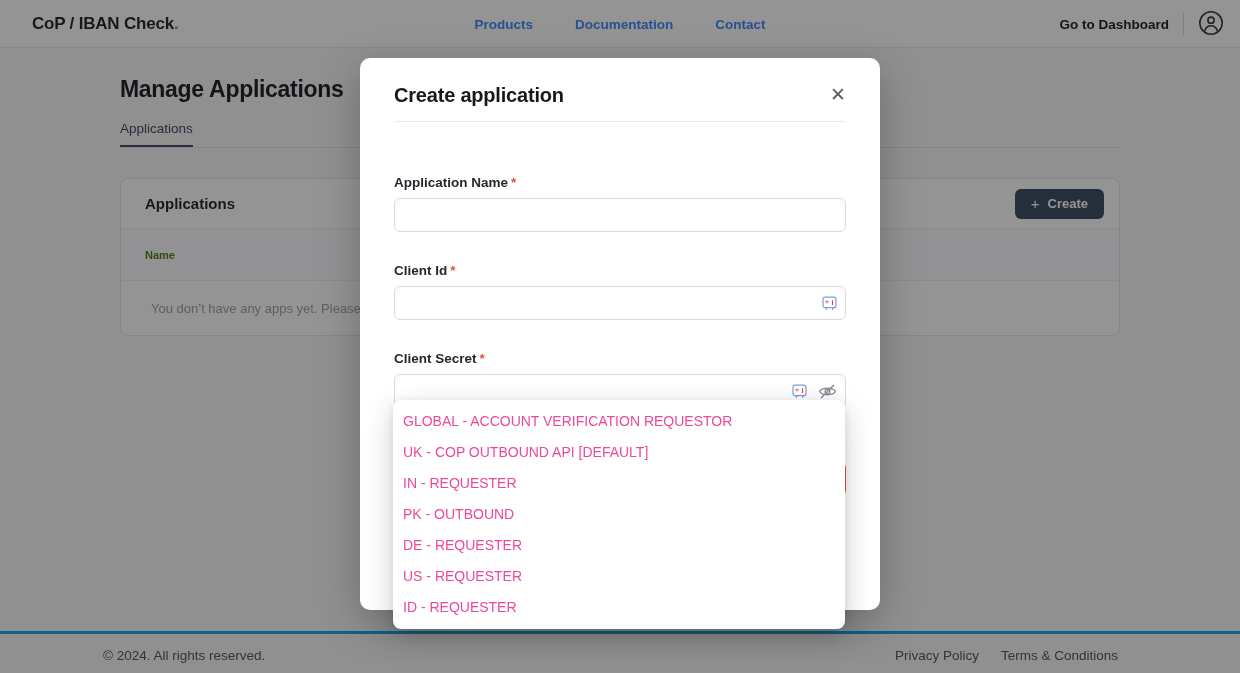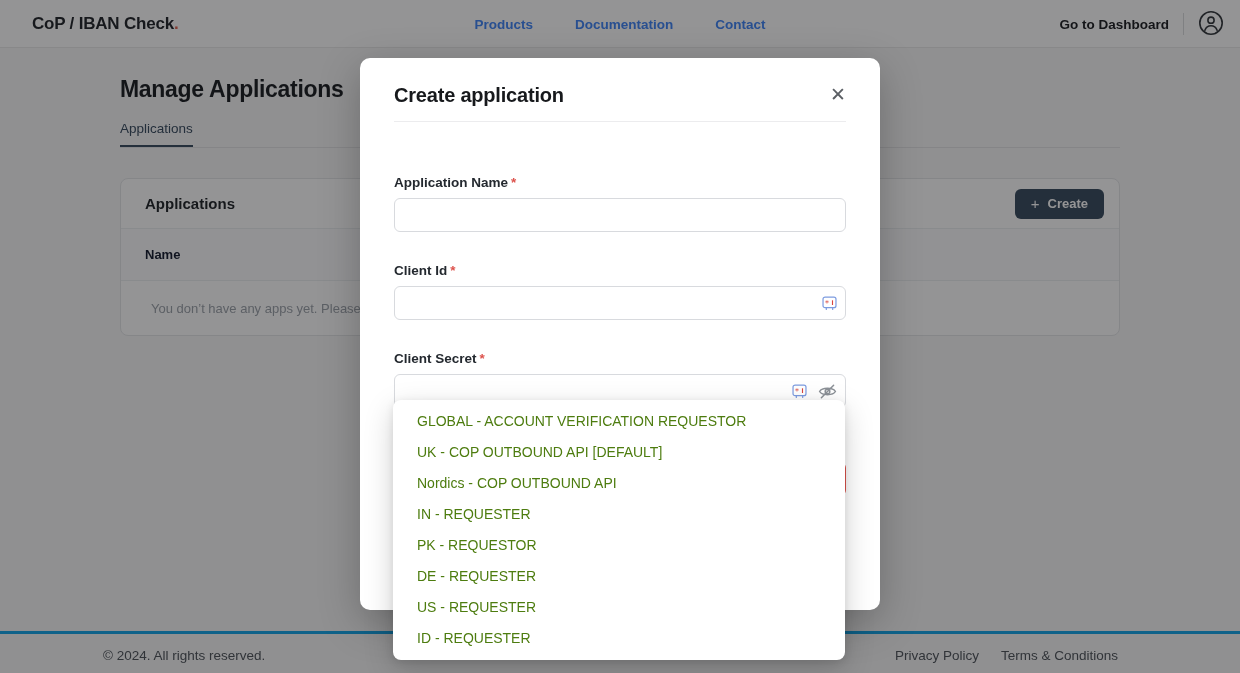--- a/index.html
+++ b/index.html
@@ -34,21 +34,21 @@
   .card { position:absolute; left:120px; top:178px; width:1000px; background:#ffffff;
     border:1px solid #e4e6e8; border-radius:8px; z-index:1; }
   .card-head { height:50px; display:flex; align-items:center; padding:0 15px 0 24px; border-bottom:1px solid #eceef0; }
   .card-title { font-size:15px; font-weight:700; color:#1b1f24; }
   .create-btn { margin-left:auto; display:flex; align-items:center; gap:8px; height:30px; padding:0 16px;
     background:#33475b; color:#ffffff; border:none; border-radius:6px; font-size:13px; font-weight:700;
     font-family:inherit; cursor:pointer; }
   .create-btn .plus { font-size:15px; font-weight:400; line-height:1; }
   .thead-row { height:52px; display:flex; align-items:center; padding:0 24px; border-bottom:1px solid #eceef0;
     background:#fcfcfd; border-radius:0; }
-  .th-name { font-size:13px; font-weight:700; color:#0f172a; }
+  .th-name { font-size:11px; font-weight:700; color:#4d7c0f; }
   .empty-row { height:54px; display:flex; align-items:center; padding:0 30px; }
   .empty-text { font-size:13px; color:#9aa0a8; white-space:nowrap; }
 
   .site-footer { position:absolute; left:0; bottom:0; width:1240px; height:42px;
     border-top:3px solid #0ea5e9; background:#f7f7f8; z-index:1; }
   .copyright { position:absolute; left:103px; top:0; height:42px; display:flex; align-items:center;
     font-size:13.5px; color:#4b5157; }
   .footer-links { position:absolute; right:122px; top:0; height:42px; display:flex; align-items:center; gap:22px; }
   .footer-links a { font-size:13.5px; color:#4b5157; text-decoration:none; cursor:pointer; }
 
@@ -69,21 +69,21 @@
   .input-wrap { position:relative; }
   .text-input { width:100%; height:34px; border:1px solid #d8dade; border-radius:6px; background:#fff;
     padding:0 10px; font-size:14px; font-family:inherit; color:#24292f; outline:none; }
   .input-icons { position:absolute; right:9px; top:0; height:34px; display:flex; align-items:center; gap:11px; }
   .autofill-badge, .eye-btn { display:flex; align-items:center; background:none; border:none; padding:0; cursor:pointer; }
   .select-error { height:34px; border:1.5px solid #dd524c; border-radius:6px; background:#fff; cursor:pointer; }
 
   
   .dropdown { position:absolute; left:393px; top:400px; width:452px; background:#ffffff; border-radius:8px;
     box-shadow:0 10px 30px rgba(0,0,0,0.18), 0 2px 8px rgba(0,0,0,0.10); padding:6px 0; z-index:30; }
-  .dropdown .opt { padding:8px 24px; font-size:14px; color:#4d7c0f; line-height:15px; white-space:nowrap; cursor:pointer; }
+  .dropdown .opt { padding:8px 10px; font-size:14px; color:#ec4899; line-height:15px; white-space:nowrap; cursor:pointer; }
 </style>
 </head>
 <body>
 
 <header class="site-header">
   <div class="logo">
     <span>CoP / IBAN Check</span>
       <span class="dot">.</span>
   </div>
   <nav class="main-nav">
@@ -204,19 +204,18 @@
       </label>
       <div class="select-error"></div>
     </div>
 
   </div>
 </div>
 
 <div class="dropdown">
   <div class="opt">GLOBAL - ACCOUNT VERIFICATION REQUESTOR</div>
   <div class="opt">UK - COP OUTBOUND API [DEFAULT]</div>
-  <div class="opt">Nordics - COP OUTBOUND API</div>
   <div class="opt">IN - REQUESTER</div>
-  <div class="opt">PK - REQUESTOR</div>
+  <div class="opt">PK - OUTBOUND</div>
   <div class="opt">DE - REQUESTER</div>
   <div class="opt">US - REQUESTER</div>
   <div class="opt">ID - REQUESTER</div>
 </div>
 
 </body></html>

